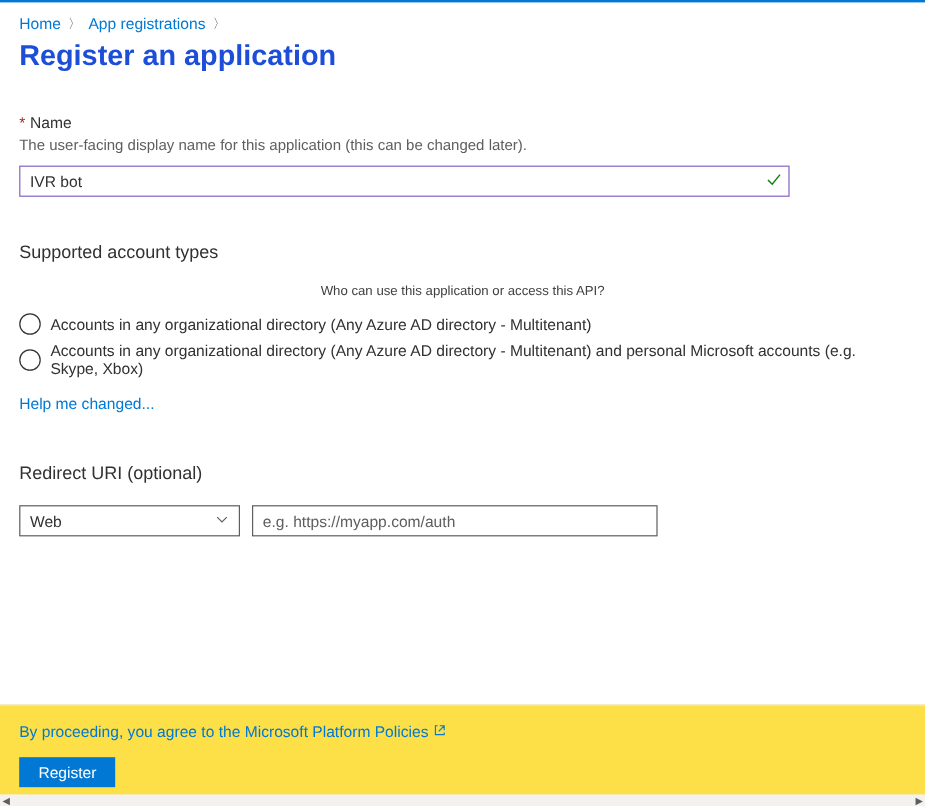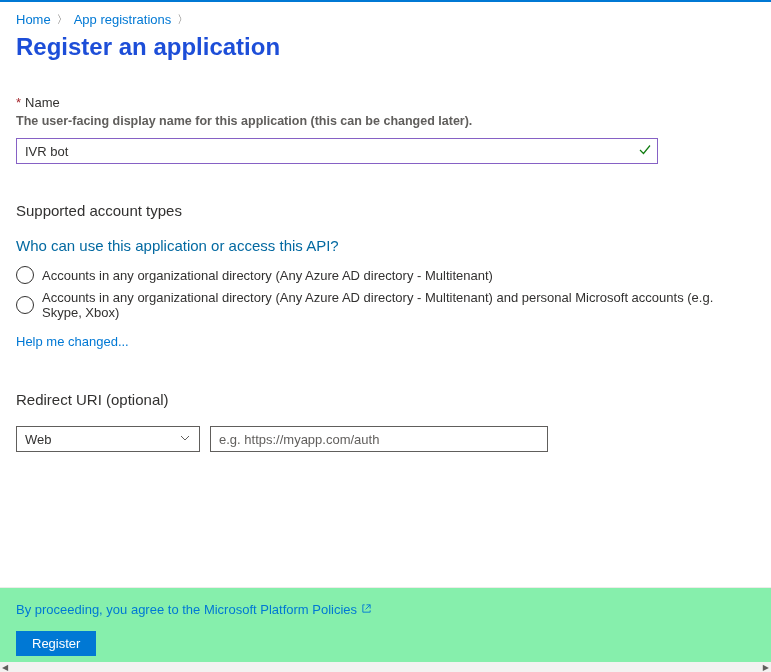--- a/index.html
+++ b/index.html
@@ -48,21 +48,20 @@
       margin-bottom: 4px;
     }
     .required-asterisk {
       color: #a4262c;
       margin-right: 4px;
     }
     .field-desc {
       font-size: 12.5px;
       color: #605e5c;
       margin-bottom: 10px;
-      font-weight: bold;
     }
     .name-input-wrapper {
       position: relative;
       max-width: 642px;
       margin-bottom: 38px;
     }
     .name-input {
       width: 100%;
       height: 26px;
       padding: 3px 28px 3px 8px;
@@ -80,23 +79,24 @@
       color: #107c10;
       pointer-events: none;
     }
     .section-heading {
       font-size: 15px;
       font-weight: 400;
       color: #323130;
       margin-bottom: 18px;
     }
     .subtext {
-      font-size: 15px;
-      color: #0369a1;
+      font-size: 11px;
+      color: #404040;
       margin-bottom: 12px;
+      text-align: center;
     }
     .radio-group {
       margin-bottom: 14px;
     }
     .radio-option {
       display: flex;
       align-items: center;
       margin-bottom: 6px;
       cursor: pointer;
       font-size: 13px;
@@ -174,21 +174,21 @@
     .uri-input::placeholder {
       color: #605e5c;
     }
     .footer {
       position: absolute;
       left: 0;
       right: 0;
       bottom: 0;
       border-top: 1px solid #edebe9;
       padding: 14px 16px 16px 16px;
-      background: #86efac;
+      background: #fde047;
     }
     .policies-link {
       display: inline-flex;
       align-items: center;
       gap: 4px;
       margin-bottom: 14px;
     }
     .register-btn {
       background: #0078d4;
       color: #fff;

